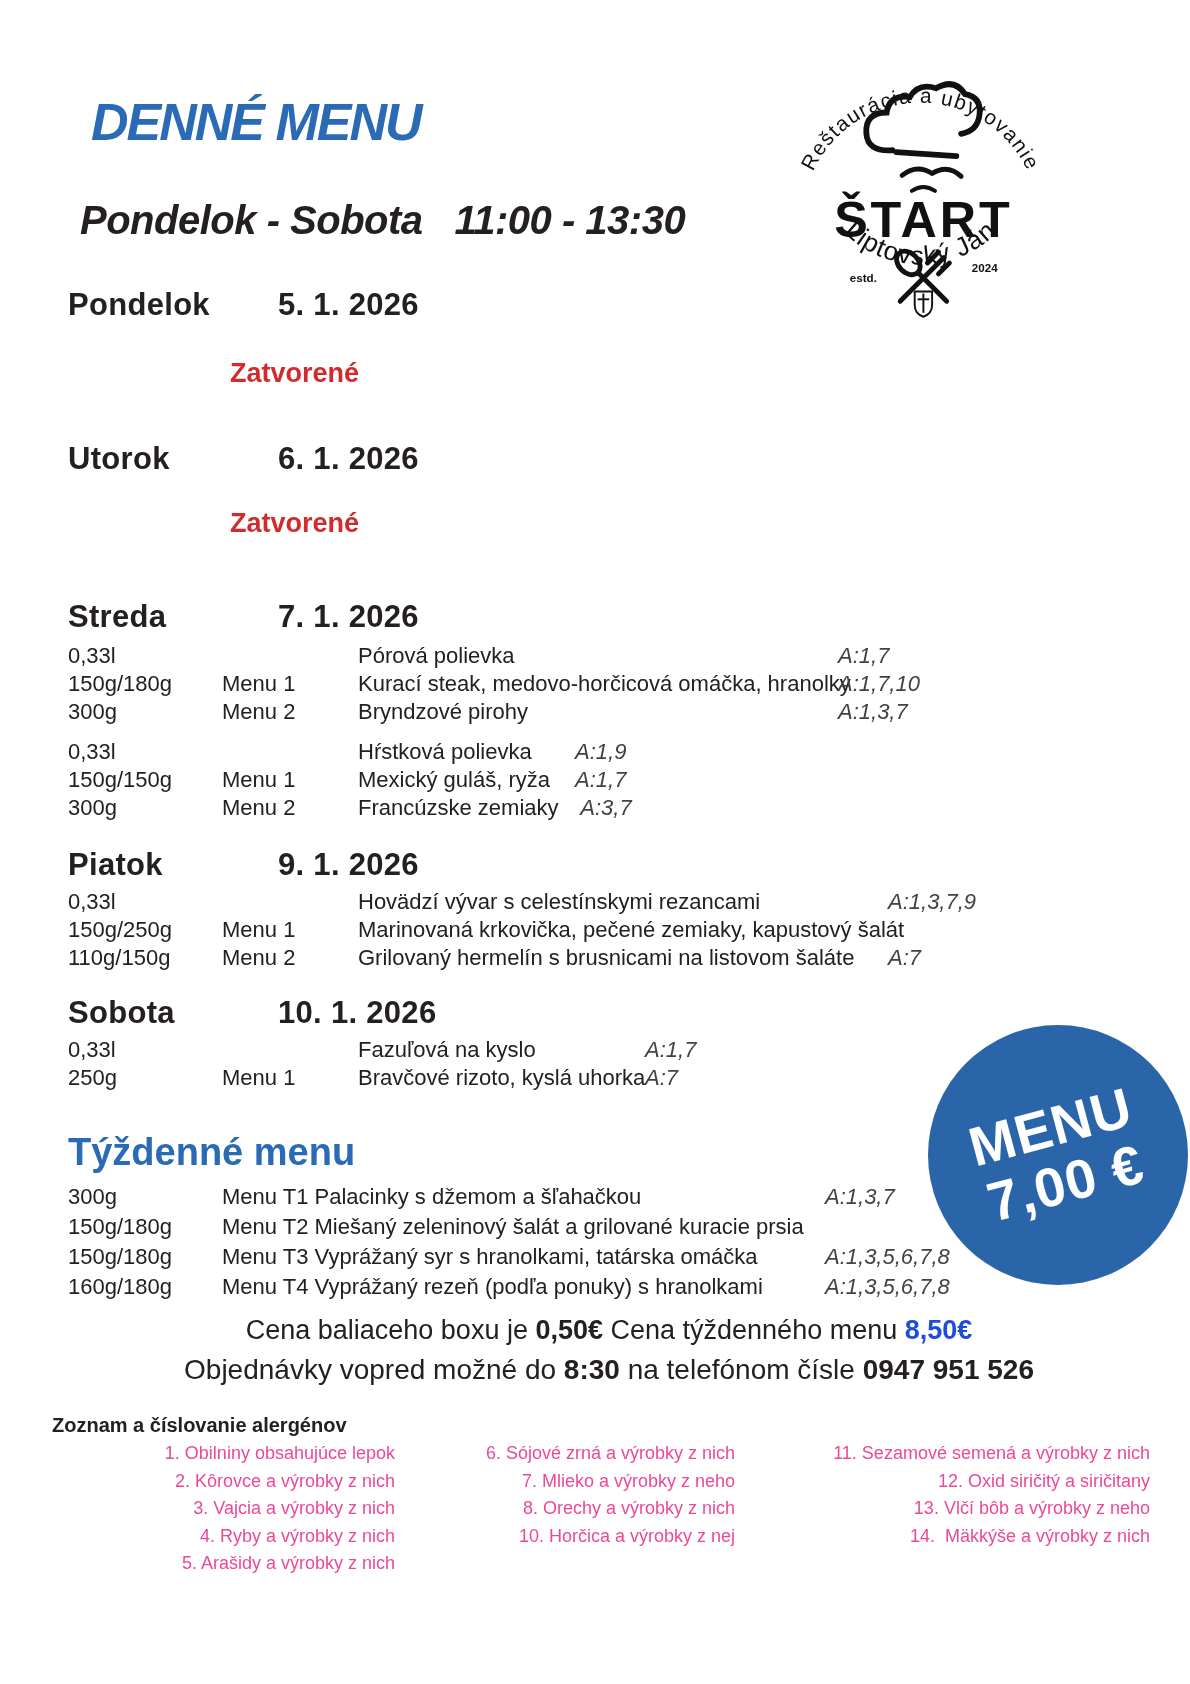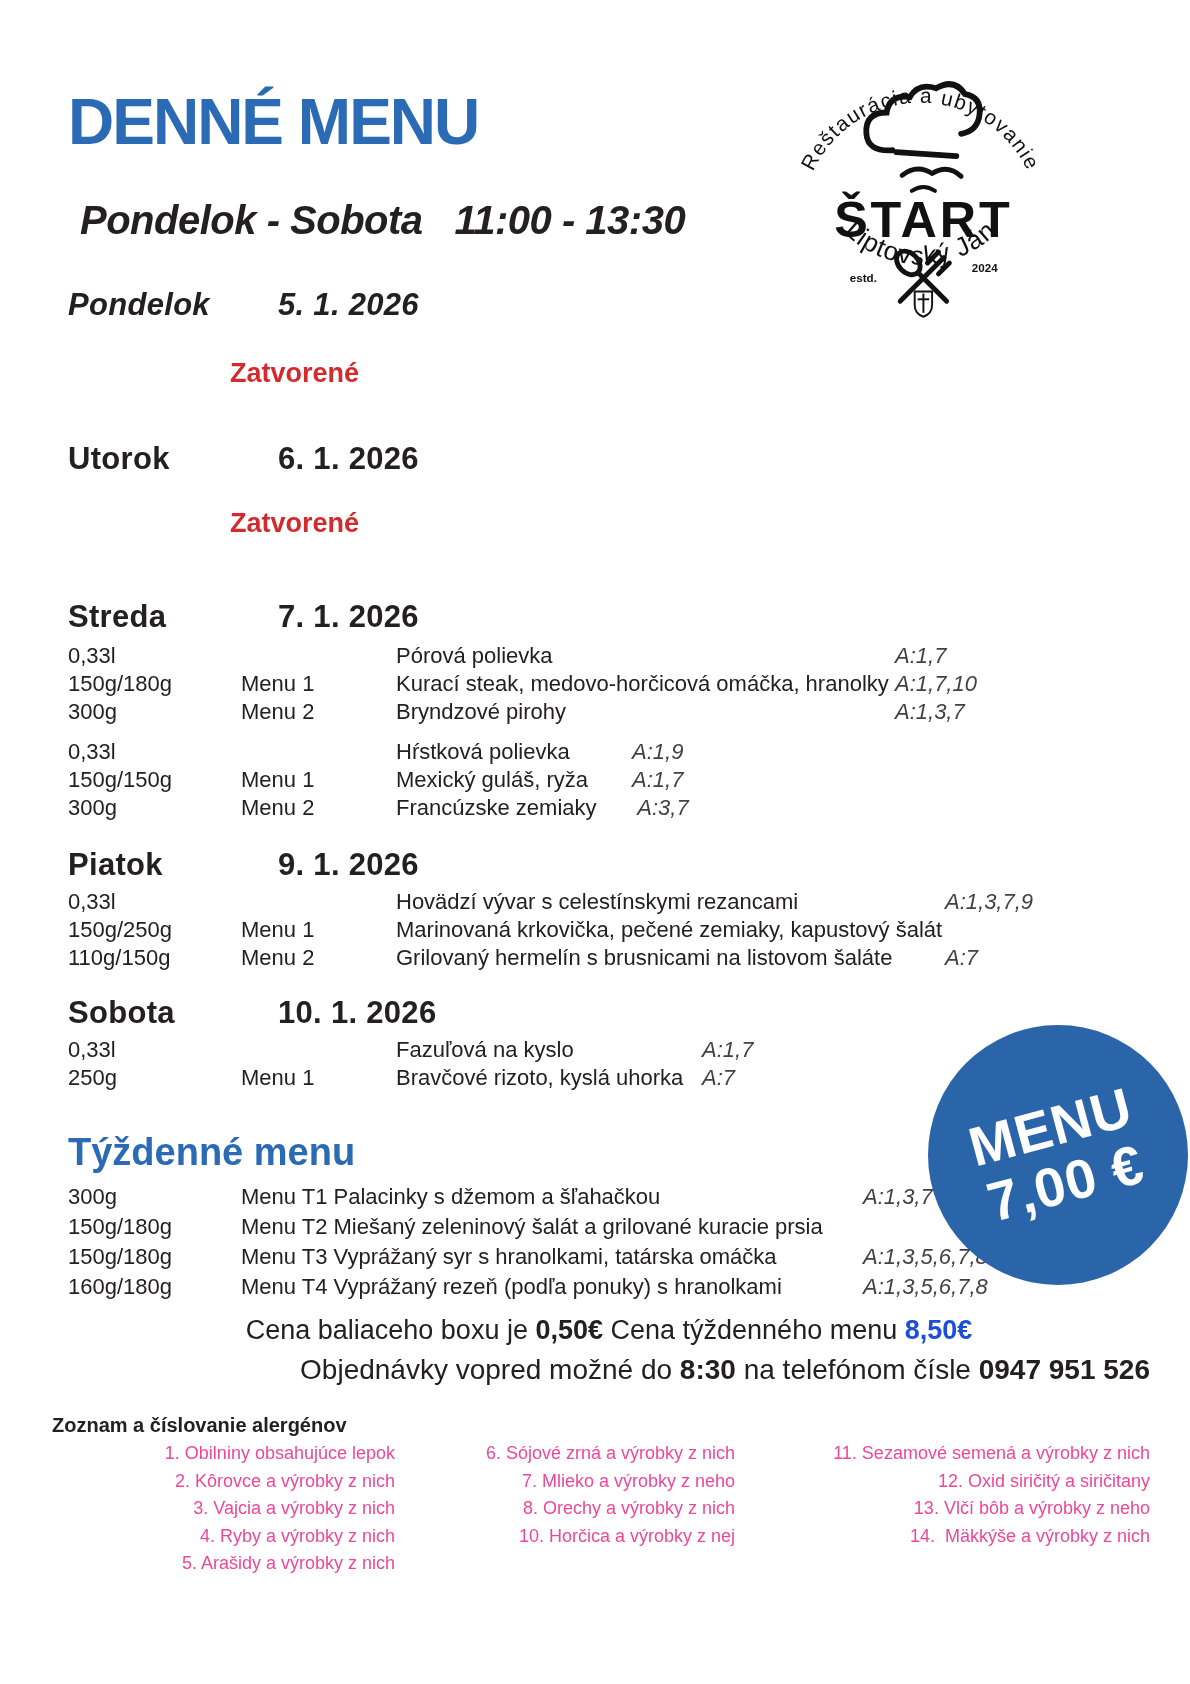--- a/index.html
+++ b/index.html
@@ -3,58 +3,58 @@
 <meta charset="utf-8">
 <style>
   html,body { margin:0; padding:0; background:#ffffff; }
   .page {
     position:relative; width:1190px; height:1684px; background:#fff;
     font-family:"Liberation Sans", sans-serif; color:#242021; overflow:hidden;
   }
   .content { padding:76px 40px 0 68px; }
 
   .title {
-    color:#2b6ab5; font-size:64px; line-height:92px; font-weight:800;
-    letter-spacing:-2px; white-space:pre;
+    color:#2b6ab5; font-size:52px; line-height:92px; font-weight:800;
+    font-style:italic; letter-spacing:-2px; white-space:pre;margin-left:23px;
   }
   .subtitle {
     margin-top:30px; font-size:40px; line-height:44px; font-weight:700;
     font-style:italic; white-space:pre; letter-spacing:-0.5px;margin-left:12px;
   }
 
   .day-head { display:grid; grid-template-columns:210px auto; font-size:31px;
     line-height:34px; font-weight:600; letter-spacing:0.3px; }
-  .mt-pond { margin-top:46px;font-style:italic; }
+  .mt-pond { margin-top:46px; }
   .mt-utor { margin-top:54px; }
   .mt-stre { margin-top:62px; }
   .mt-stvr { margin-top:20px; }
   .mt-piat { margin-top:26px; }
   .mt-sobo { margin-top:24px; }
 
   .closed { margin:36px 0 0 162px; font-size:27px; line-height:30px;
     font-weight:700; color:#d22b2e; }
   .closed2 { margin-top:32px; }
 
   .rows { margin-top:8px; }
   .rows-tight { margin-top:12px; }
   .rows-piat { margin-top:6px; }
-  .row { display:grid; font-size:22px; line-height:28px; white-space:pre;gap:19px; }
+  .row { display:grid; font-size:22px; line-height:28px; white-space:pre; }
   .sec-streda  .row { grid-template-columns:154px 136px 480px auto; }
   .sec-stvrtok .row { grid-template-columns:154px 136px 217px auto; }
   .sec-piatok  .row { grid-template-columns:154px 136px 530px auto; }
   .sec-sobota  .row { grid-template-columns:154px 136px 287px auto; }
   .allergen { font-style:italic; color:#454142; }
 
   .weekly-heading { margin-top:40px; color:#2b6ab5; font-size:38px;
     line-height:40px; font-weight:700; }
   .weekly .rows { margin-top:10px; }
   .weekly .row { grid-template-columns:154px 603px auto; line-height:30px; }
 
   .note1 { margin-top:12px; font-size:27px; line-height:32px; text-align:center; }
-  .note2 { margin-top:6px;  font-size:28px; line-height:36px; text-align:right; }
+  .note2 { margin-top:6px;  font-size:28px; line-height:36px; text-align:center; }
   .note1 span, .note2 span { white-space:pre; }
   .b { font-weight:700; }
   .blue { color:#1d4ed8; }
 
   .allergens { margin:24px 0 0 -16px; }
   .allergens-heading { font-size:20px; line-height:26px; font-weight:700; color:#242021; }
   .allergen-cols { margin-top:2px; display:grid; grid-template-columns:343px 340px auto; }
   .allergen-cols ul { list-style:none; margin:0; padding:0; }
   .allergen-cols li { font-size:18px; line-height:27.5px; color:#ec4899; white-space:pre;text-align:right; }
 

